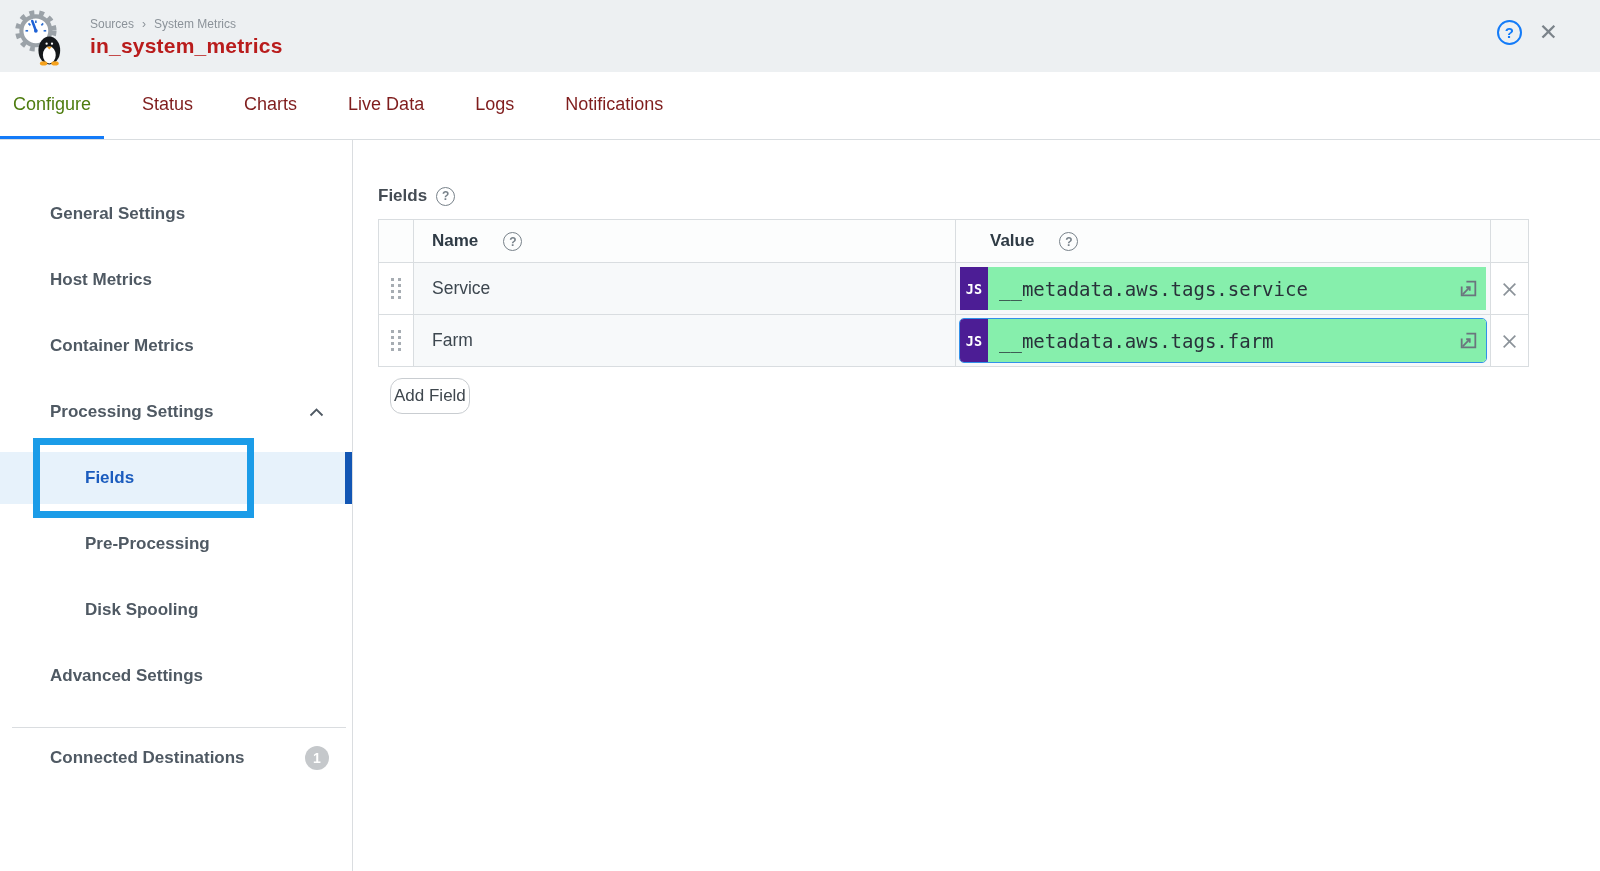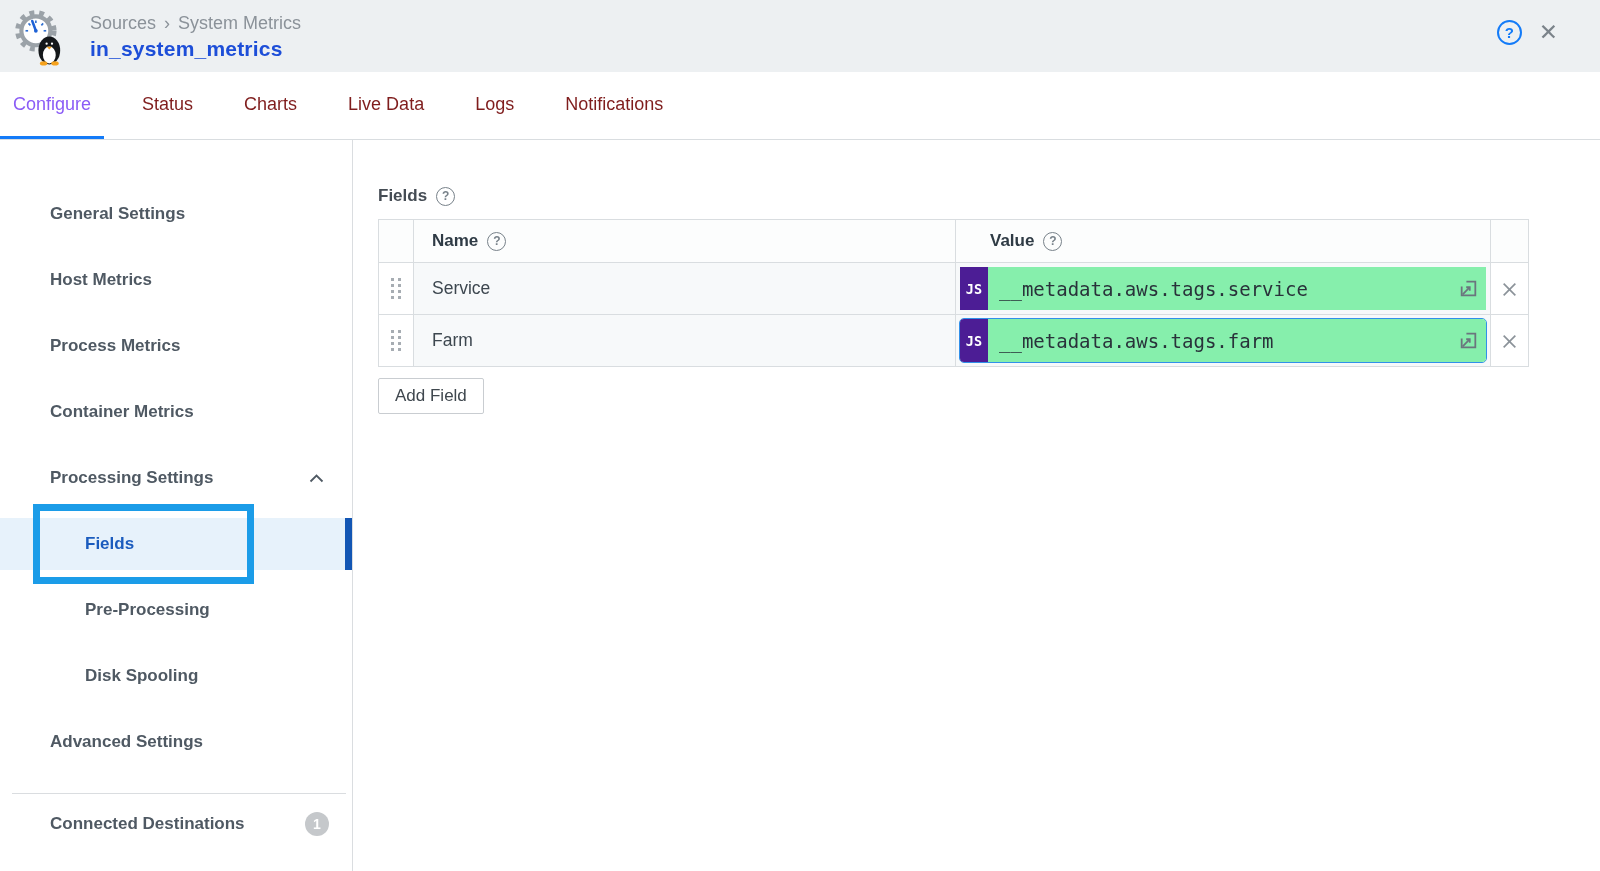--- a/index.html
+++ b/index.html
@@ -7,34 +7,34 @@
   body {
     font-family:"Liberation Sans",sans-serif;
     background:#ffffff; color:#3f474e; overflow:hidden;
   }
 
   
   .app-header { height:72px; background:#edf0f2; position:relative;
     display:flex; align-items:center; padding-left:14px; }
   .source-icon { width:52px; height:60px; margin-top:2px; }
   .header-text { margin-left:24px; padding-top:2px; }
-  .breadcrumb { font-size:18px; color:#8b9299; display:flex; gap:8px; align-items:center; }
-  .page-title { font-size:21px; font-weight:600; color:#1d4ed8; margin-top:3px; letter-spacing:.2px; }
+  .breadcrumb { font-size:12px; color:#8b9299; display:flex; gap:8px; align-items:center; }
+  .page-title { font-size:21px; font-weight:600; color:#b91c1c; margin-top:3px; letter-spacing:.2px; }
   .header-actions { position:absolute; right:42px; top:20px; display:flex; gap:17px; align-items:center; }
   .qmark { display:inline-flex; align-items:center; justify-content:center; border-radius:50%; flex-shrink:0; }
   .qmark.blue { width:25px; height:25px; border:2px solid #137bf8; color:#137bf8; font-size:15px; font-weight:700; }
   .qmark.gray { width:19px; height:19px; border:1.5px solid #78828a; color:#78828a; font-size:12px; font-weight:600; }
   .close-icon { font-size:23px; color:#7b838a; line-height:25px; cursor:pointer; }
 
   
   .tabbar { height:68px; border-bottom:1px solid #d9dde0; background:#fff;
     display:flex; gap:25px; align-items:stretch; }
   .tab { display:flex; align-items:center; padding:0 13px; font-size:18px; color:#7f1d1d;
     border-bottom:3px solid transparent; cursor:pointer; }
-  .tab.active { color:#8b5cf6; border-bottom-color:#137bf8;text-align:right; }
+  .tab.active { color:#4d7c0f; border-bottom-color:#137bf8;text-align:right; }
 
   
   .content { display:flex; height:731px; }
 
   
   .sidebar { width:353px; flex-shrink:0; border-right:1px solid #dadde0; padding-top:41px; }
   .nav-list { list-style:none; }
   .nav-item { height:66px; display:flex; align-items:center; padding-left:50px; padding-right:28px;
     font-size:17px; font-weight:600; color:#4f5963; position:relative; cursor:pointer; }
   .nav-item.sub { padding-left:85px; }
@@ -51,43 +51,43 @@
     color:#fff; font-size:14px; font-weight:700; display:flex; align-items:center; justify-content:center;
     position:relative; z-index:1; }
 
   
   .main { flex:1; padding:46px 0 0 25px; background:#fff; }
   .section-head { display:flex; align-items:center; gap:9px; font-size:17px; font-weight:600; color:#454c54; }
 
   table.fields-table { margin-top:13px; width:1150px; border-collapse:collapse; table-layout:fixed; }
   .fields-table th, .fields-table td { border:1px solid #d9dde0; }
   .fields-table th { height:43px; background:#fcfdfd; text-align:left; font-size:17px; font-weight:600; color:#2f3b45; }
-  .th-inner { display:flex; align-items:center; gap:9px; }
+  .th-inner { display:flex; align-items:flex-end; gap:25px; }
   th.name-h .th-inner { padding-left:18px; }
   th.value-h .th-inner { padding-left:34px; }
   .fields-table td { height:51px; }
   td.handle-cell { background:#fff; }
   .drag-handle { width:10px; margin:0 auto; display:grid; grid-template-columns:3px 3px;
     grid-auto-rows:3px; gap:3px 4px; cursor:grab; }
   .drag-handle i { background:#a7adb3; display:block; }
   td.name-cell { background:#f7f9fa; padding-left:18px; font-size:17.5px; color:#3d474f; }
   td.value-cell { background:#f7f9fa; padding:3px; }
   .field { height:45px; display:flex; align-items:stretch; border:1.5px solid transparent; }
   .field.focused { border-color:#3190ea; border-radius:5px; overflow:hidden; background:#fff; }
   .js-badge { width:28px; background:#4c1d95; color:#fff; font-family:"DejaVu Sans Mono",monospace;
     font-size:13.5px; font-weight:700; display:flex; align-items:center; justify-content:center; flex-shrink:0; }
   .value-input { flex:1; background:#86efac; display:flex; align-items:center; padding-left:11px;
     font-family:"DejaVu Sans Mono",monospace; font-size:19px; color:#29323a; white-space:nowrap; overflow:hidden; }
   .expand-btn { margin-left:auto; margin-right:7px; align-self:center; display:flex; cursor:pointer; flex-shrink:0; }
   td.delete-cell { background:#fff; text-align:center; }
   .delete-btn { display:inline-flex; vertical-align:middle; cursor:pointer; }
 
-  .add-field-btn { margin-top:11px; padding:7px 16px; font-size:17px; color:#3f474e;
-    background:#fff; border:1px solid #c9cdd1; border-radius:2px; cursor:pointer;
-    font-family:"Liberation Sans",sans-serif; }
+  .add-field-btn { margin-top:11px; padding:7px 3px; font-size:17px; color:#3f474e;
+    background:#fff; border:1px solid #c9cdd1; border-radius:12px; cursor:pointer;
+    font-family:"Liberation Sans",sans-serif;margin-left:12px; }
 </style>
 </head>
 <body>
 
 <div class="app-header">
   <div class="source-icon">
     <svg width="52" height="60" viewBox="0 0 50 58">
       <circle cx="21" cy="23" r="17" fill="none" stroke="#9ba2a8" stroke-width="6" stroke-dasharray="4.5 4.7"></circle>
       <circle cx="21" cy="23" r="14" fill="#ffffff" stroke="#9ba2a8" stroke-width="4"></circle>
       <g stroke="#2f6fd0" stroke-width="1.6">
@@ -135,23 +135,20 @@
 
   <aside class="sidebar">
     <ul class="nav-list" id="sidebar-list">
         <li class="nav-item">
           <span class="nav-label">General Settings</span>
         </li>
         <li class="nav-item">
           <span class="nav-label">Host Metrics</span>
         </li>
         <li class="nav-item">
-          <span class="nav-label">Process Metrics</span>
-        </li>
-        <li class="nav-item">
           <span class="nav-label">Container Metrics</span>
         </li>
         <li class="nav-item">
           <span class="nav-label">Processing Settings</span>
           <span class="chevron">
             <svg width="15" height="9" viewBox="0 0 15 9" fill="none" stroke="#4f5963" stroke-width="1.8">
               <polyline points="1.5,7.5 7.5,1.5 13.5,7.5"></polyline>
             </svg>
           </span>
         </li>

